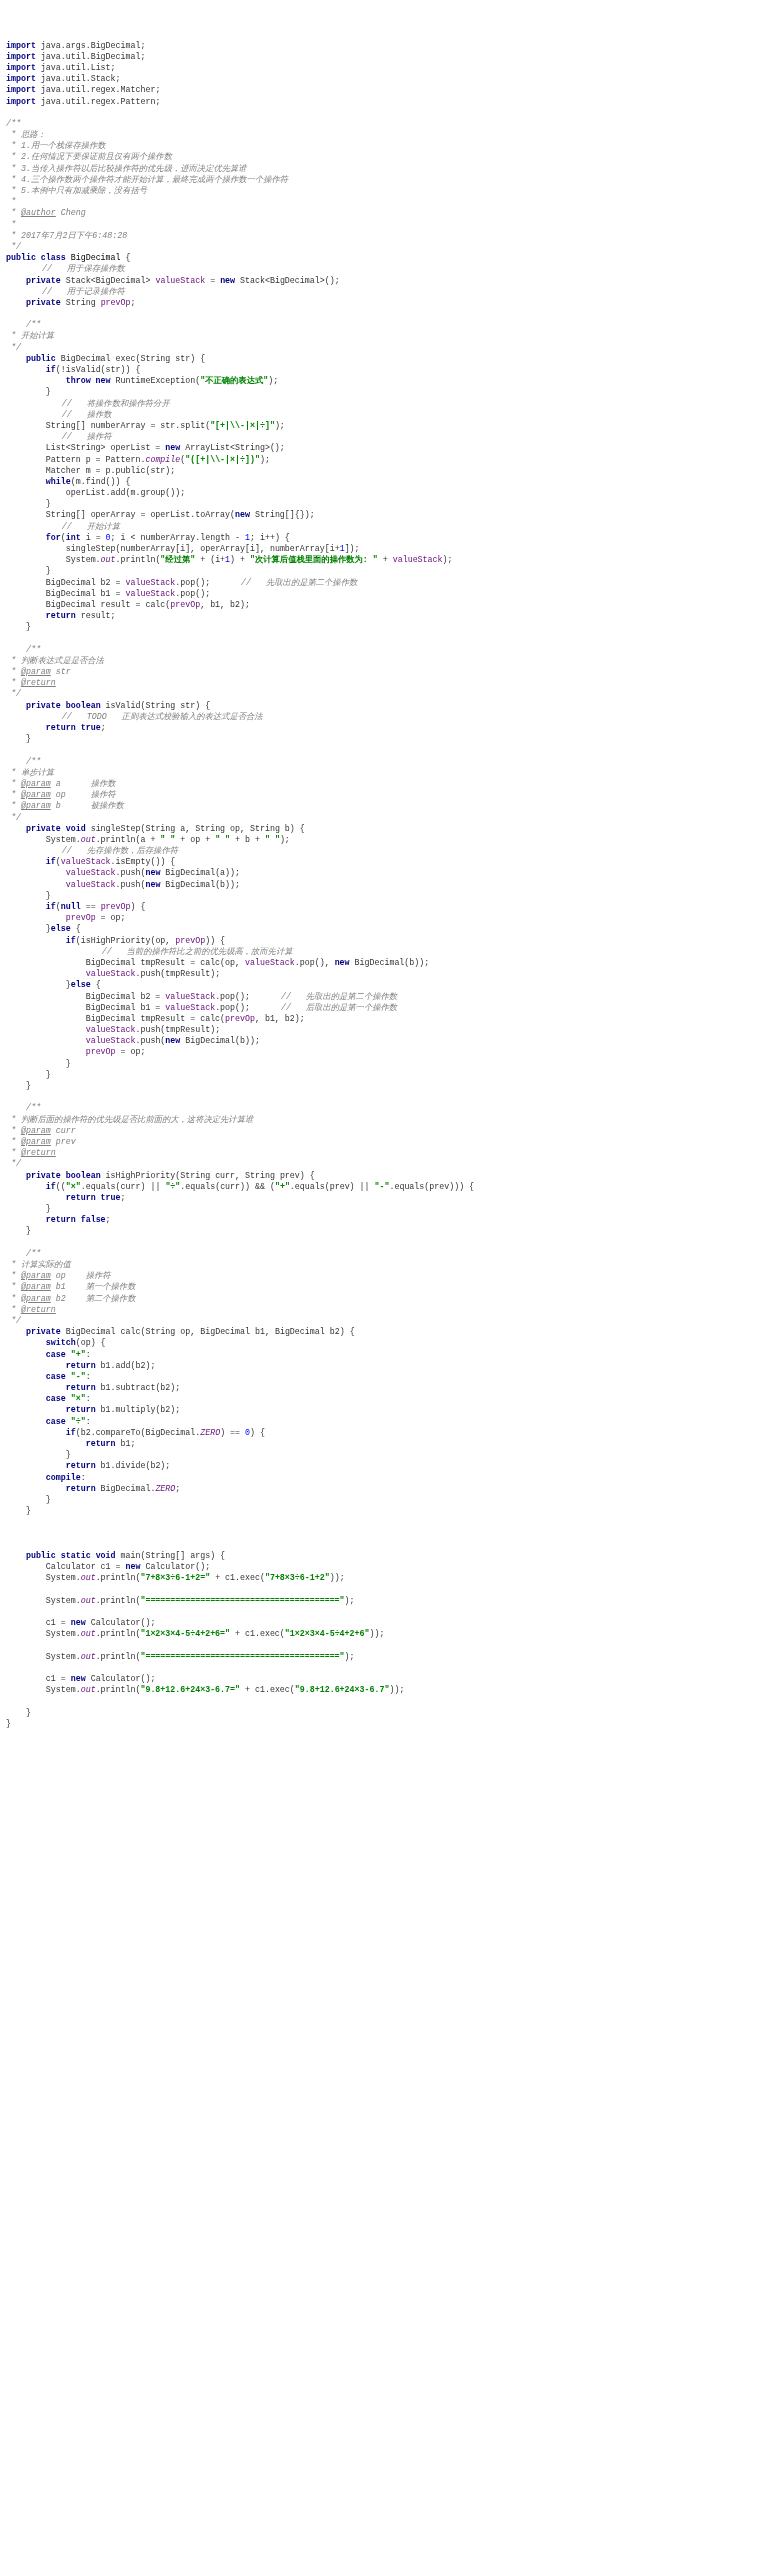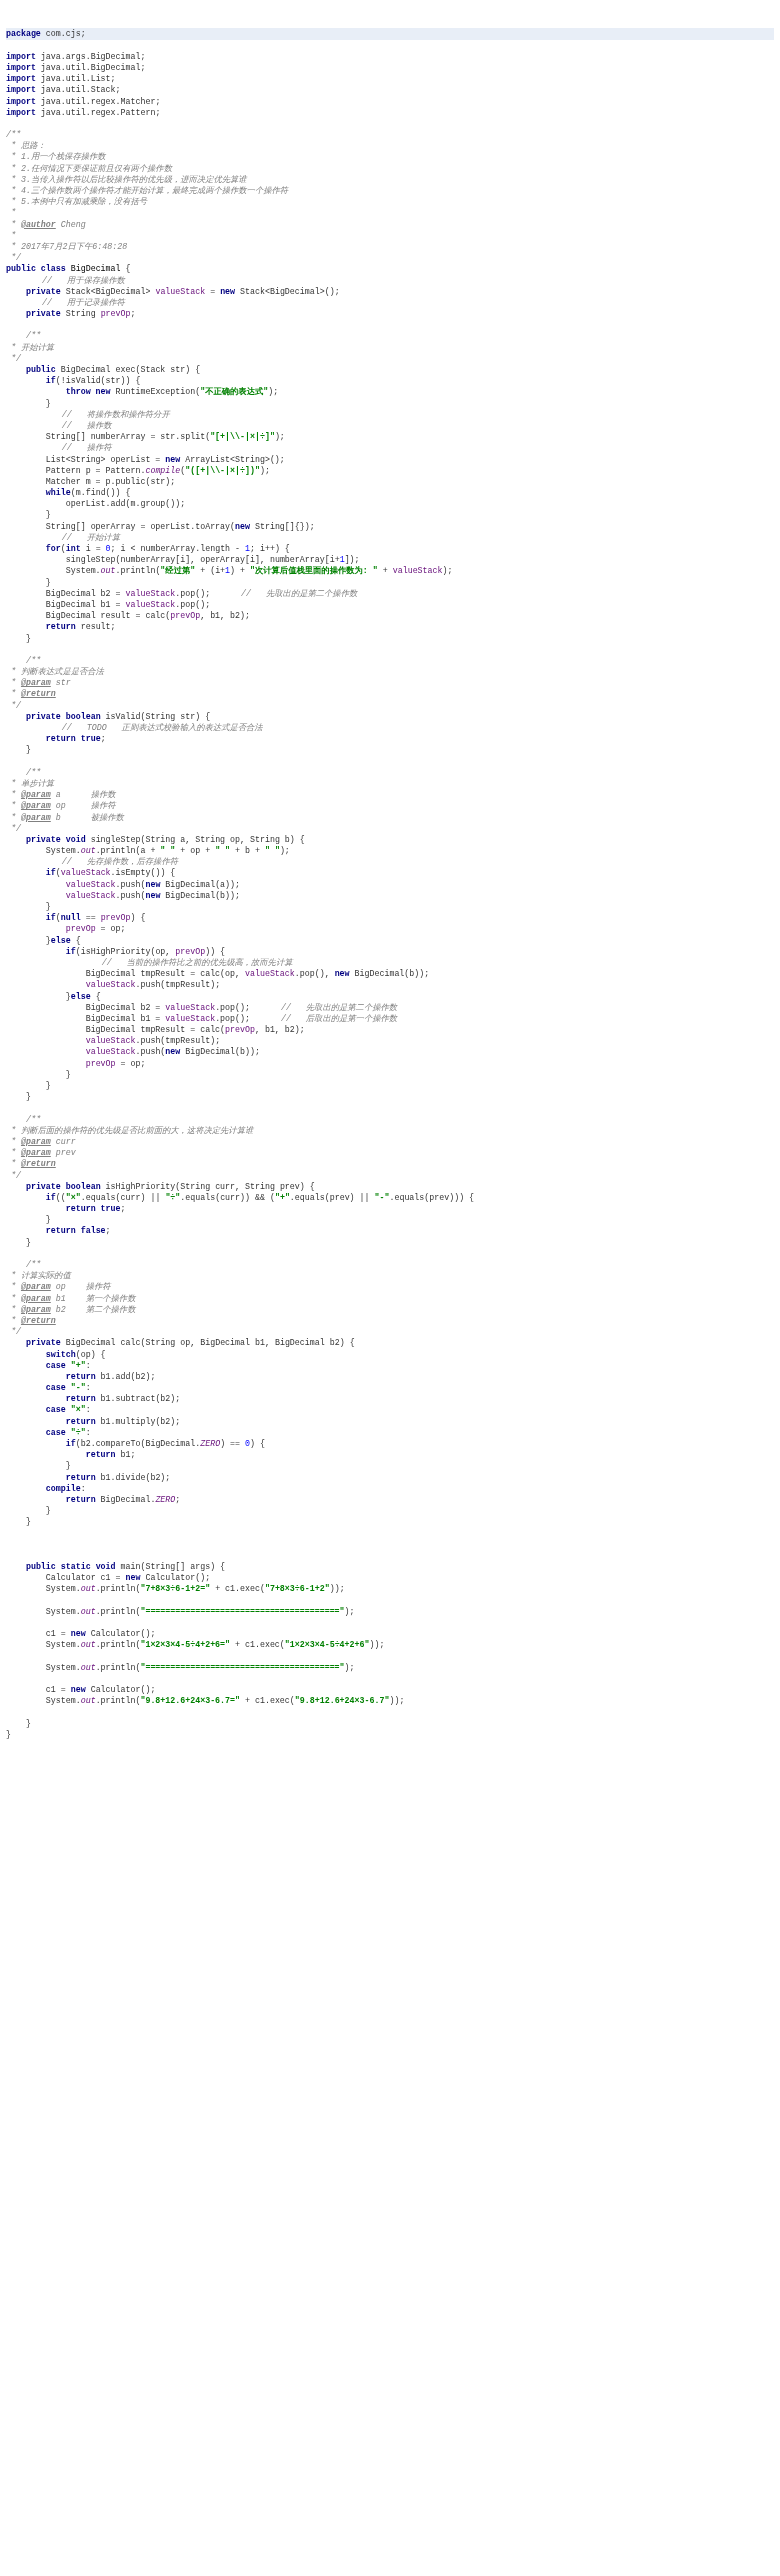--- a/index.html
+++ b/index.html
@@ -9,31 +9,31 @@
   font-size: 8.3px;
   line-height: 1.35;
   color: #333;
   background: #fff;
   white-space: pre;
 }
 .kw { color: #000080; font-weight: bold; }
 .str { color: #008000; font-weight: bold; }
 .cmt { color: #808080; font-style: italic; margin-left: 16px; }
 .doc { color: #808080; font-style: italic; }
-.doctag { color: #808080; font-weight: bold; font-style: italic; text-decoration: underline;}
+.doctag { color: #808080; font-weight: normal; font-style: italic; text-decoration: underline;}
 .num { color: #0000FF; }
 .cls { color: #000000; }
 .field { color: #660E7A; }
 .sfield { color: #660E7A; font-style: italic; text-align: right; }
 .hl { background-color: #e8eef7; display:block; }
 </style>
 </head>
 <body>
 
-<div><span class="hl"><span class="kw">package </span><span>com.cjs;</span></span>
+<div>
 <span class="kw">import </span><span>java.args.BigDecimal;</span>
 <span class="kw">import </span><span>java.util.BigDecimal;</span>
 <span class="kw">import </span><span>java.util.List;</span>
 <span class="kw">import </span><span>java.util.Stack;</span>
 <span class="kw">import </span><span>java.util.regex.Matcher;</span>
 <span class="kw">import </span><span>java.util.regex.Pattern;</span>
 
 <span class="doc"><span>/**</span>
 <span> * 思路：</span>
 <span> * 1.用一个栈保存操作数</span>
@@ -48,21 +48,21 @@
 <span> */</span></span>
 <span class="kw">public class </span><span class="cls">BigDecimal</span> {
     <span class="cmt">//   用于保存操作数</span>
     <span class="kw">private </span><span>Stack&lt;BigDecimal&gt;</span> <span class="field">valueStack</span> = <span class="kw">new </span><span>Stack&lt;BigDecimal&gt;();</span>
     <span class="cmt">//   用于记录操作符</span>
     <span class="kw">private </span><span>String</span> <span class="field">prevOp</span>;
 
     <span class="doc"><span>/**</span>
 <span> * 开始计算</span>
 <span> */</span></span>
-    <span class="kw">public </span>BigDecimal <span>exec(Stack </span><span>str</span>) {
+    <span class="kw">public </span>BigDecimal <span>exec(String </span><span>str</span>) {
         <span class="kw">if</span>(!isValid(str)) {
             <span class="kw">throw new </span>RuntimeException(<span class="str">"不正确的表达式"</span>);
         }
         <span class="cmt">//   将操作数和操作符分开</span>
         <span class="cmt">//   操作数</span>
         String[] numberArray = str.split(<span class="str">"[+|\\-|×|÷]"</span>);
         <span class="cmt">//   操作符</span>
         List&lt;String&gt; operList = <span class="kw">new </span>ArrayList&lt;String&gt;();
         Pattern p = Pattern.<span class="sfield">compile</span>(<span class="str">"([+|\\-|×|÷])"</span>);
         Matcher m = <span>p.public(</span>str);

